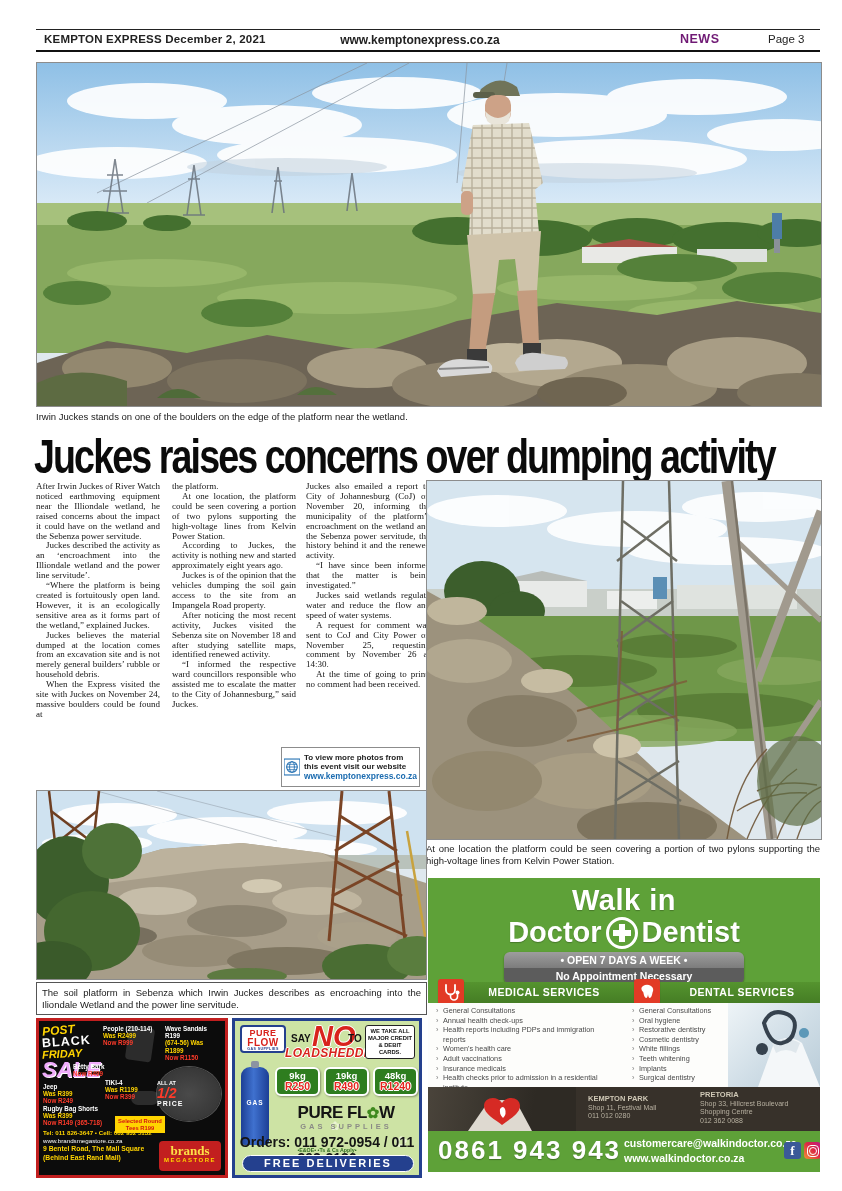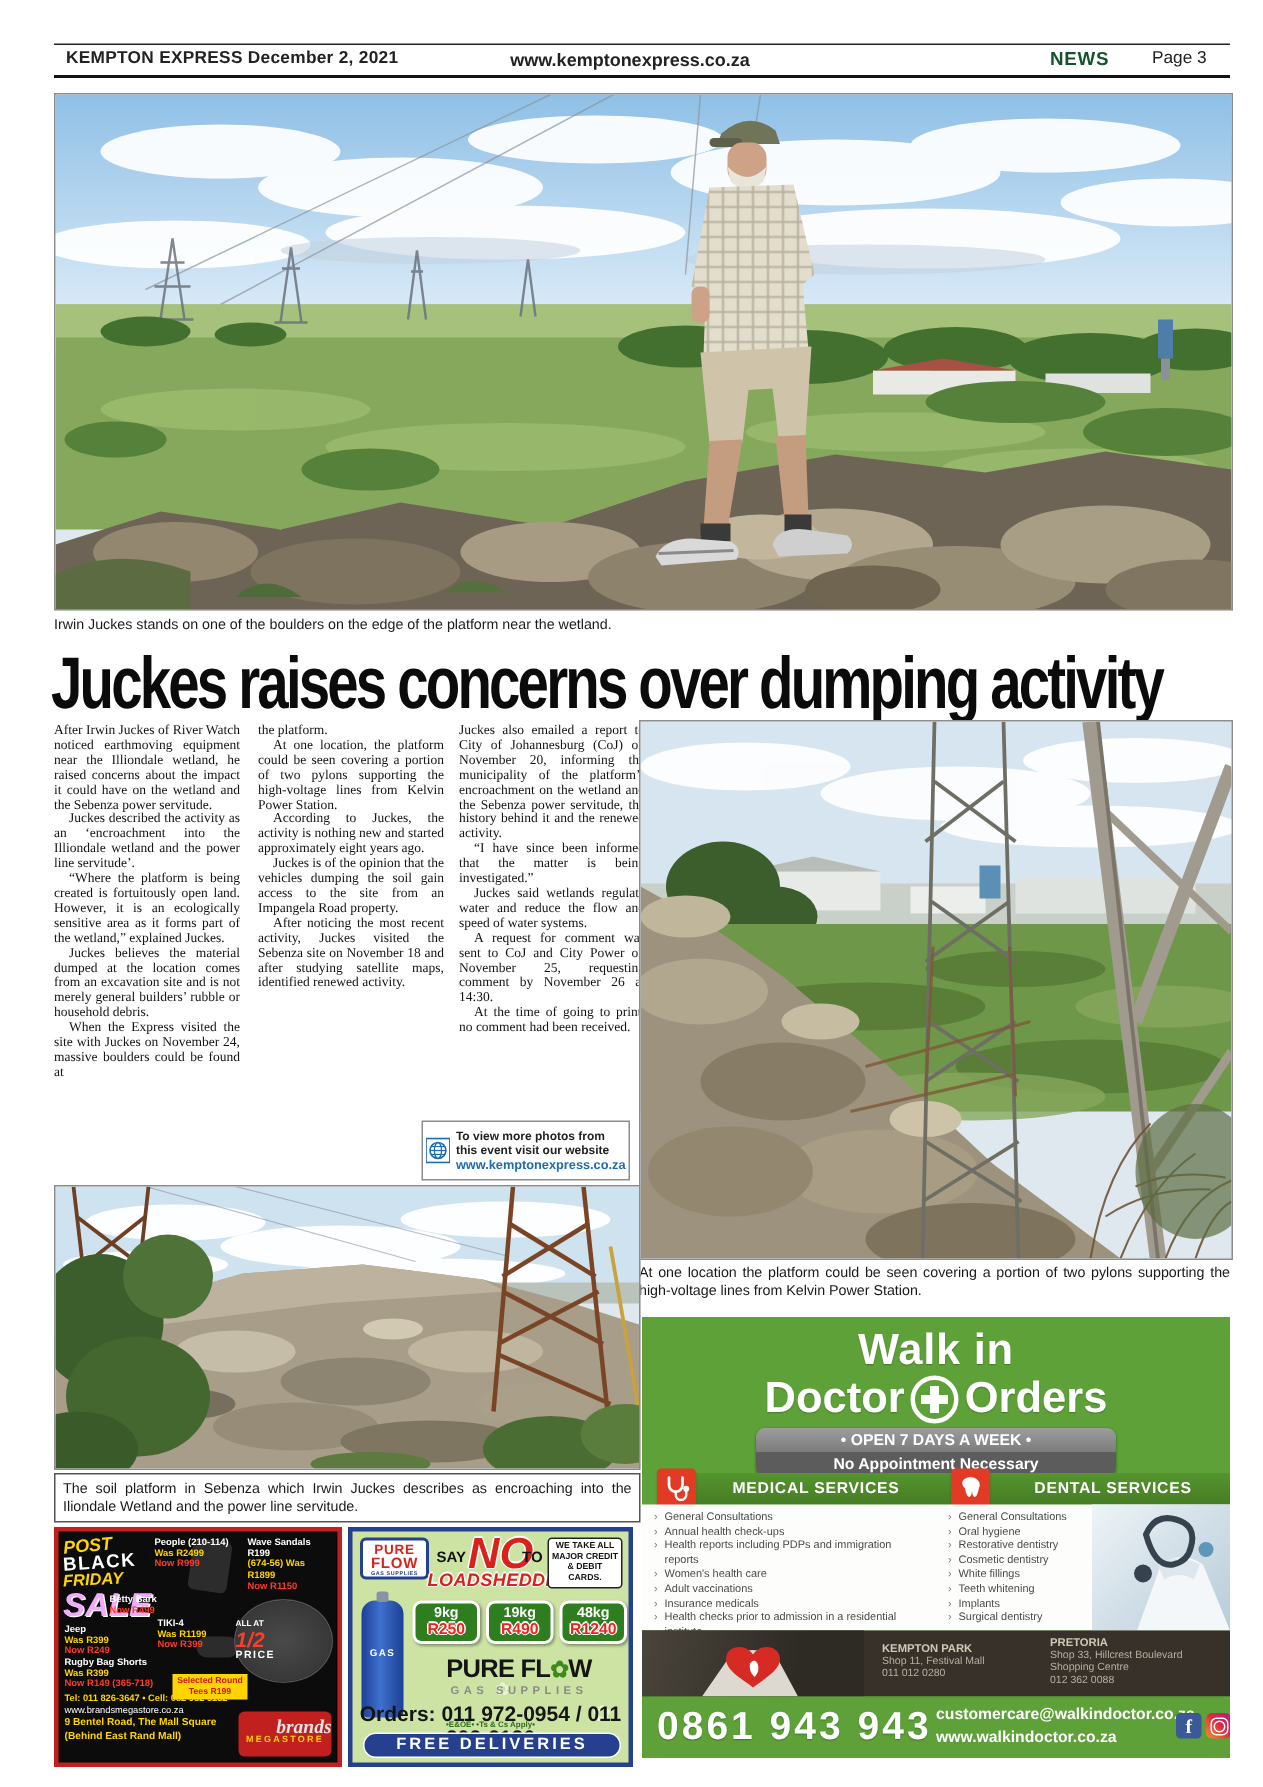--- a/index.html
+++ b/index.html
@@ -5,21 +5,21 @@
   html,body{margin:0;padding:0;background:#9a9a9a;}
   #page{position:relative;width:842px;height:1191px;background:#ffffff;overflow:hidden;
         font-family:"Liberation Sans",sans-serif;color:#111;}
   .abs{position:absolute;}
 
   
   .mast-rule-top{left:36px;top:29px;width:784px;height:1px;background:#222;}
   .mast-rule-bot{left:36px;top:50px;width:784px;height:2px;background:#111;}
   .mast-left{left:44px;top:33px;font-size:11.5px;font-weight:600;color:#222;letter-spacing:.2px;}
   .mast-center{left:260px;top:33px;width:320px;text-align:center;font-size:12px;font-weight:600;color:#222;}
-  .mast-news{left:680px;top:32px;font-size:12.5px;font-weight:bold;color:#14532d;letter-spacing:.5px;margin-left:20px;}
+  .mast-news{left:680px;top:32px;font-size:12.5px;font-weight:bold;color:#701a75;letter-spacing:.5px;}
   .mast-page{left:768px;top:33px;font-size:11.5px;color:#222;}
 
   
   .photo{border:1px solid #8c8c8c;background:#dfe8ee;overflow:hidden;}
   .main-photo{left:36px;top:62px;width:784px;height:343px;}
   .right-photo{left:426px;top:480px;width:394px;height:358px;}
   .bottom-photo{left:36px;top:790px;width:389px;height:188px;}
   .photo svg{display:block;}
 
   .caption{font-size:9.5px;line-height:11.5px;color:#1a1a1a;text-align:left;}
@@ -103,21 +103,21 @@
   .br-circle{left:118px;top:46px;width:64px;height:54px;background:radial-gradient(#4a4a4a,#303030);border-radius:50%;
              display:flex;flex-direction:column;align-items:flex-start;justify-content:center;line-height:1;box-shadow:0 0 0 1px #555;}
   .br-circle .a{font-size:5.5px;color:#fff;font-weight:bold;}
   .br-circle .h{font-size:14px;color:#ff3b2a;font-weight:bold;font-style:italic;}
   .br-circle .p{font-size:7px;color:#fff;font-weight:bold;letter-spacing:1px;}
   .br-foot{left:4px;top:108px;width:180px;font-size:6.2px;line-height:1.3;}
   .br-foot .tel{color:#ffd400;font-weight:bold;}
   .br-foot .web{color:#fff;}
   .br-foot .addr{color:#ffd400;font-weight:bold;font-size:6.8px;width:112px;}
   .br-logo{left:120px;top:120px;width:62px;height:30px;background:#c21f1f;border-radius:4px;text-align:center;line-height:1;padding-top:3px;box-sizing:border-box;}
-  .br-logo .b1{display:block;font-family:"Liberation Serif",serif;font-style:italic;font-weight:bold;font-size:13px;color:#e5e5e5;text-align:right;}
+  .br-logo .b1{display:block;font-family:"Liberation Serif",serif;font-weight:bold;font-size:13px;color:#fde047;}
   .br-logo .b2{display:block;font-size:6px;color:#ffd400;letter-spacing:1.5px;font-weight:bold;}
 
   
   .pureflow{left:232px;top:1018px;width:190px;height:160px;background:#cde3a4;border:3px solid #24408e;box-sizing:border-box;overflow:hidden;}
   .pf-flower-dec{color:#eaf3d4;position:absolute;pointer-events:none;}
   .pf-logo{left:5px;top:4px;width:46px;height:28px;background:#fff;border:2px solid #24408e;border-radius:4px;text-align:center;line-height:1;padding-top:2px;box-sizing:border-box;}
   .pf-logo .p1{display:block;color:#d8231c;font-weight:bold;font-size:9px;letter-spacing:.5px;}
   .pf-logo .p2{display:block;color:#d8231c;font-weight:bold;font-size:10px;letter-spacing:.5px;}
   .pf-logo .p3{display:block;color:#24408e;font-weight:bold;font-size:3.6px;letter-spacing:.4px;}
   .pf-say{left:56px;top:12px;font-size:10px;font-weight:bold;color:#111;}
@@ -271,20 +271,21 @@
       <p>“Where the platform is being created is fortuitously open land. However, it is an ecologically sensitive area as it forms part of the wetland,” explained Juckes.</p>
       <p>Juckes believes the material dumped at the location comes from an excavation site and is not merely general builders’ rubble or household debris.</p>
       <p>When the Express visited the site with Juckes on November 24, massive boulders could be found at</p>
     </div>
   <div class="abs newscol col2">
       <p>the platform.</p>
       <p>At one location, the platform could be seen covering a portion of two pylons supporting the high-voltage lines from Kelvin Power Station.</p>
       <p>According to Juckes, the activity is nothing new and started approximately eight years ago.</p>
       <p>Juckes is of the opinion that the vehicles dumping the soil gain access to the site from an Impangela Road property.</p>
       <p>After noticing the most recent activity, Juckes visited the Sebenza site on November 18 and after studying satellite maps, identified renewed activity.</p>
+      <p>“I informed the respective ward councillors responsible who assisted me to escalate the matter to the City of Johannesburg,” said Juckes.</p>
     </div>
   <div class="abs newscol col3">
       <p>Juckes also emailed a report to City of Johannesburg (CoJ) on November 20, informing the municipality of the platform’s encroachment on the wetland and the Sebenza power servitude, the history behind it and the renewed activity.</p>
       <p>“I have since been informed that the matter is being investigated.”</p>
       <p>Juckes said wetlands regulate water and reduce the flow and speed of water systems.</p>
       <p>A request for comment was sent to CoJ and City Power on November 25, requesting comment by November 26 at 14:30.</p>
       <p>At the time of going to print, no comment had been received.</p>
     </div>
 
   <div class="abs webbox">
@@ -436,21 +437,21 @@
       <ellipse cx="210" cy="185" rx="40" ry="8" fill="#5d7a40"></ellipse>
     </svg>
   </div>
   <div class="abs caption cap-bottom">The soil platform in Sebenza which Irwin Juckes describes as encroaching into the Iliondale Wetland and the power line servitude.</div>
 
   <div class="abs walkin">
     <div class="abs wi-title1">Walk in</div>
     <div class="abs wi-title2">
       <span>Doctor</span>
       <span class="wi-cross"></span>
-      <span>Orders</span>
+      <span>Dentist</span>
     </div>
     <div class="abs wi-pill">
       <div class="l1">• OPEN 7 DAYS A WEEK •</div>
       <div class="l2">No Appointment Necessary</div>
     </div>
     <div class="abs wi-svcbar med">MEDICAL SERVICES</div>
     <div class="abs wi-svcbar den">DENTAL SERVICES</div>
     <div class="abs wi-icon med">
       <svg width="18" height="18" viewBox="0 0 18 18">
         <path d="M4 2 v5 a4.5 4.5 0 0 0 9 0 V2" fill="none" stroke="#fff" stroke-width="1.8" stroke-linecap="round"></path>

